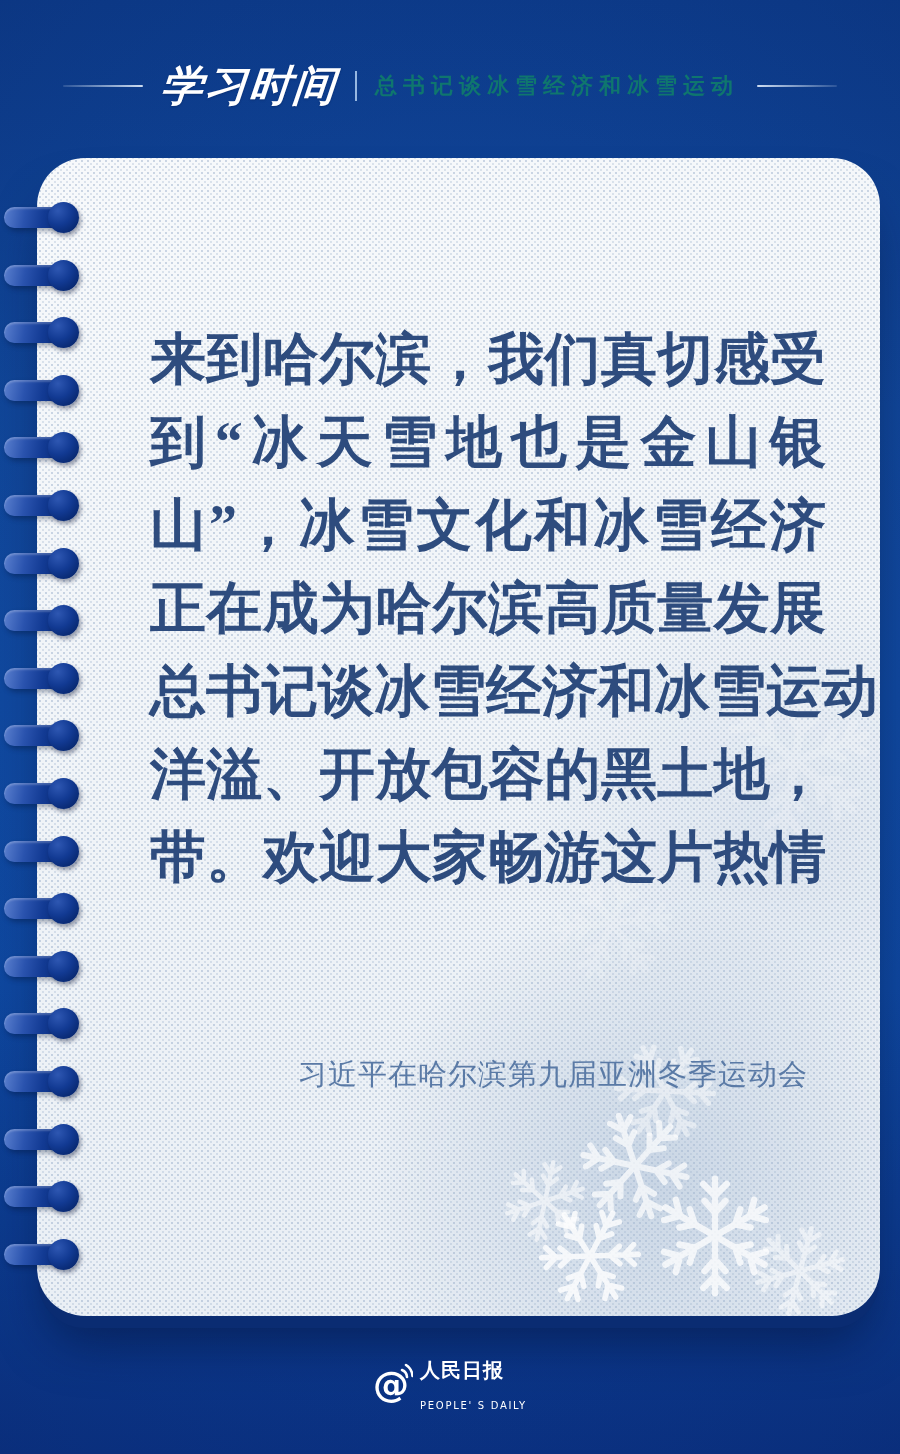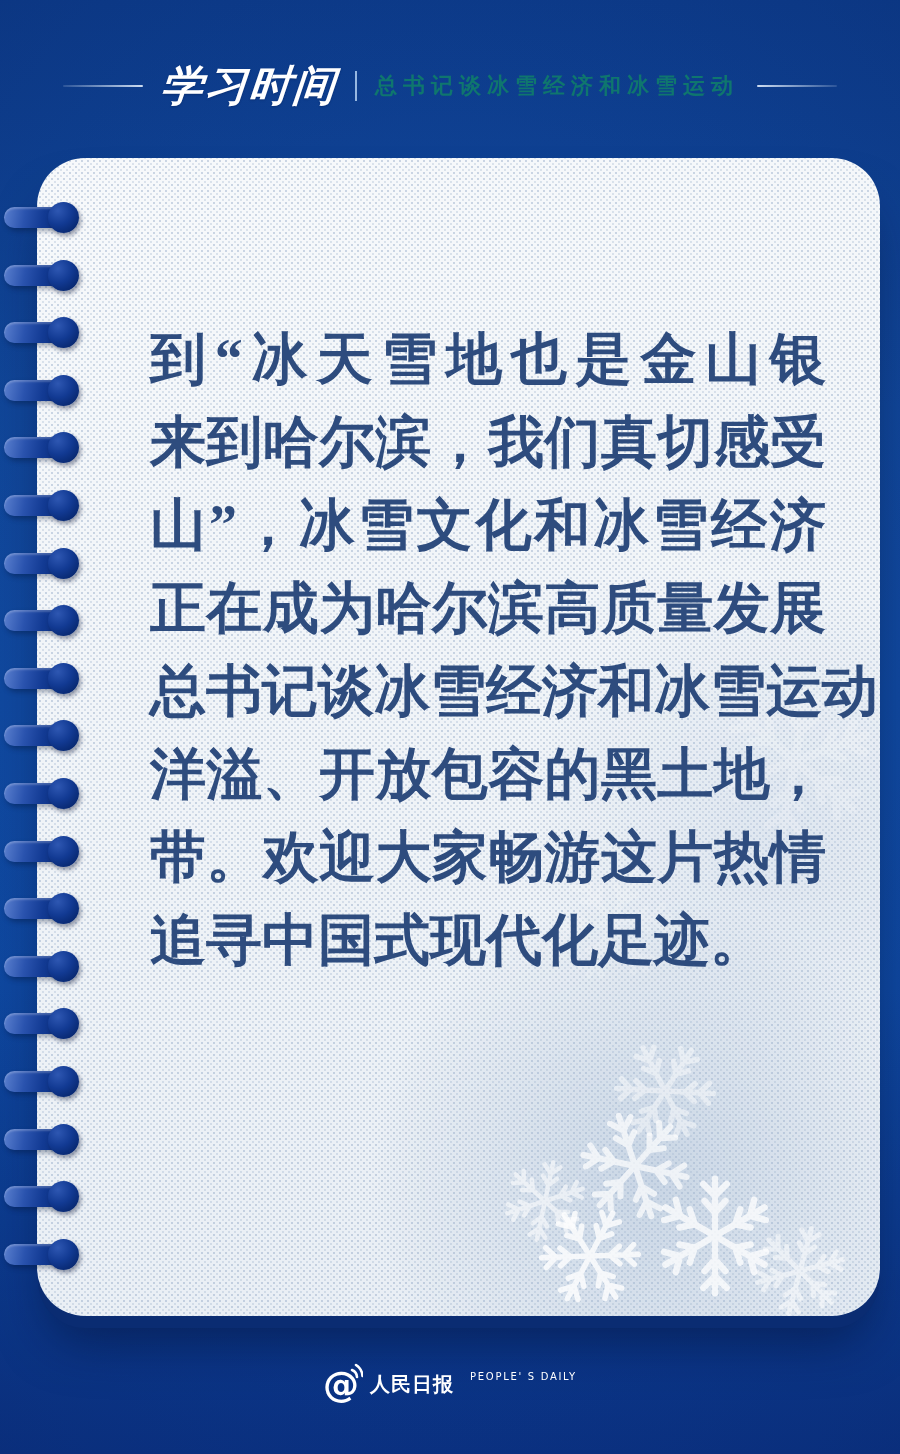--- a/index.html
+++ b/index.html
@@ -82,21 +82,21 @@
     position:absolute;right:-15px;top:-5px;width:31px;height:31px;border-radius:50%;
     background:radial-gradient(circle at 32% 28%,#2e57b2 0%,#123a93 45%,#0a2c78 72%,#06205e 100%);
     box-shadow:2px 3px 4px rgba(4,16,50,.4);
   }
 
   
   .footer{
     position:absolute;left:0;right:0;top:1352px;height:64px;z-index:4;
     display:flex;align-items:center;justify-content:center;gap:7px;
   }
-  .logo-text{display:flex;flex-direction:row;align-items:flex-start;gap:16px;}
+  .logo-text{display:flex;flex-direction:column;align-items:flex-start;gap:16px;}
   .logo-cn{
     font-family:"DejaVu Sans","Liberation Sans",sans-serif;font-weight:bold;
     font-size:20px;color:#ffffff;letter-spacing:1px;white-space:nowrap;
   }
   .logo-en{
     font-family:"DejaVu Sans","Liberation Sans",sans-serif;
     font-size:10px;color:#ffffff;letter-spacing:1.7px;white-space:nowrap;
   }
 </style>
 </head>
@@ -153,31 +153,31 @@
         <use href="#flake"></use>
       </svg>
     <svg class="flake" viewBox="0 0 100 100" style="left:613px;top:1013px;width:130px;height:130px;opacity:.75;transform:rotate(0deg)">
         <use href="#flake"></use>
       </svg>
     <svg class="flake" viewBox="0 0 100 100" style="left:713px;top:1063px;width:100px;height:100px;opacity:.5;transform:rotate(15deg)">
         <use href="#flake"></use>
       </svg>
 
     <div class="quote">
+      <div class="quote-line">来到哈尔滨，我们真切感受</div>
       <div class="quote-line">到“冰天雪地也是金山银</div>
-      <div class="quote-line">来到哈尔滨，我们真切感受</div>
       <div class="quote-line">山”，冰雪文化和冰雪经济</div>
       <div class="quote-line">正在成为哈尔滨高质量发展</div>
       <div class="quote-line">总书记谈冰雪经济和冰雪运动</div>
       <div class="quote-line">洋溢、开放包容的黑土地，</div>
       <div class="quote-line">带。欢迎大家畅游这片热情</div>
-      <div class="quote-line last">追寻中国式现代化足迹。</div>
     </div>
 
     <div class="attribution">
+      <div>习近平在哈尔滨第九届亚洲冬季运动会</div>
     </div>
   </section>
 
   <div class="binding">
       <div class="peg" style="top: 207px;">
         <span class="peg-knob"></span>
       </div>
       <div class="peg" style="top: 264.6px;">
         <span class="peg-knob"></span>
       </div>

